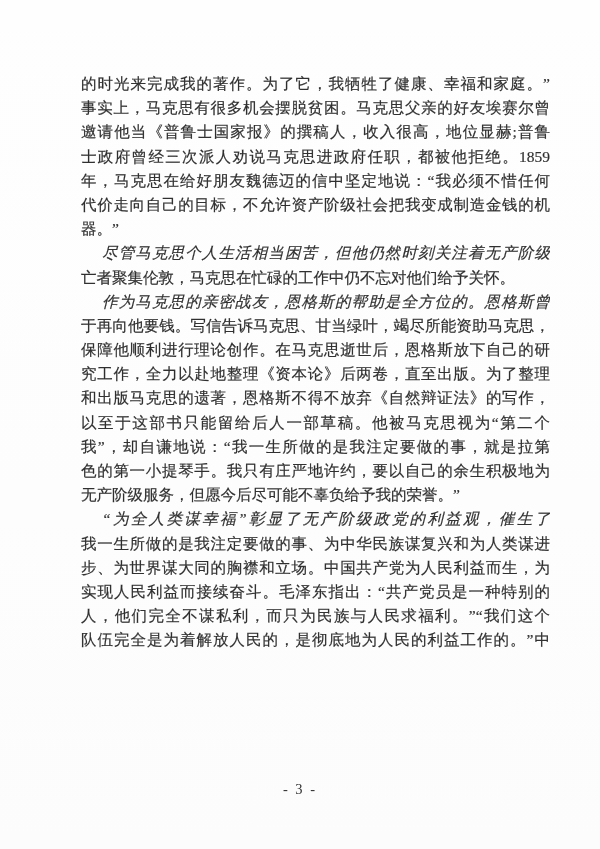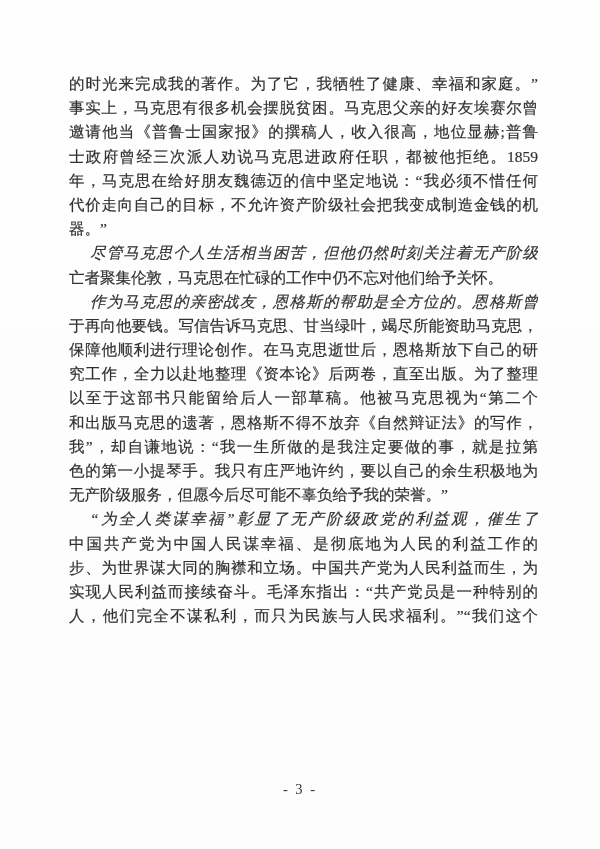--- a/index.html
+++ b/index.html
@@ -11,21 +11,21 @@
     color: #2e2e2e;
     overflow: hidden;
   }
   .page {
     position: absolute;
     inset: 0;
     background: linear-gradient(180deg, #fefefe 0%, #fdfdfd 60%, #fcfcfc 100%);
   }
   .text-block {
     position: absolute;
-    left: 69px;
+    left: 81px;
     top: 72px;
     width: 469px;
   }
   .para { margin: 0; }
   .line {
     height: 24.2px;
     line-height: 24.2px;
     font-size: 15.5px;
     letter-spacing: 0;
     text-align: justify;
@@ -62,28 +62,29 @@
       </div>
       <div class="para">
         <div class="line first-indent">尽管马克思个人生活相当困苦，但他仍然时刻关注着无产阶级</div>
         <div class="line para-end">亡者聚集伦敦，马克思在忙碌的工作中仍不忘对他们给予关怀。</div>
       </div>
       <div class="para">
         <div class="line first-indent">作为马克思的亲密战友，恩格斯的帮助是全方位的。恩格斯曾</div>
         <div class="line">于再向他要钱。写信告诉马克思、甘当绿叶，竭尽所能资助马克思，</div>
         <div class="line">保障他顺利进行理论创作。在马克思逝世后，恩格斯放下自己的研</div>
         <div class="line">究工作，全力以赴地整理《资本论》后两卷，直至出版。为了整理</div>
+        <div class="line">和出版马克思的遗著，恩格斯不得不放弃《自然辩证法》的写作，</div>
         <div class="line">以至于这部书只能留给后人一部草稿。他被马克思视为“第二个</div>
-        <div class="line">和出版马克思的遗著，恩格斯不得不放弃《自然辩证法》的写作，</div>
         <div class="line">我”，却自谦地说：“我一生所做的是我注定要做的事，就是拉第</div>
         <div class="line">色的第一小提琴手。我只有庄严地许约，要以自己的余生积极地为</div>
         <div class="line para-end">无产阶级服务，但愿今后尽可能不辜负给予我的荣誉。”</div>
       </div>
       <div class="para">
         <div class="line first-indent">“为全人类谋幸福”彰显了无产阶级政党的利益观，催生了</div>
-        <div class="line">中国共产党为中国人民谋幸福、是彻底地为人民的利益工作的</div>
+        <div class="line">我一生所做的是我注定要做的事、为中华民族谋复兴和为人类谋进</div>
         <div class="line">步、为世界谋大同的胸襟和立场。中国共产党为人民利益而生，为</div>
         <div class="line">实现人民利益而接续奋斗。毛泽东指出：“共产党员是一种特别的</div>
         <div class="line">人，他们完全不谋私利，而只为民族与人民求福利。”“我们这个</div>
+        <div class="line">队伍完全是为着解放人民的，是彻底地为人民的利益工作的。”中</div>
       </div>
     </div>
   <div class="page-num">- 3 -</div>
 </div>
 
 </body></html>

